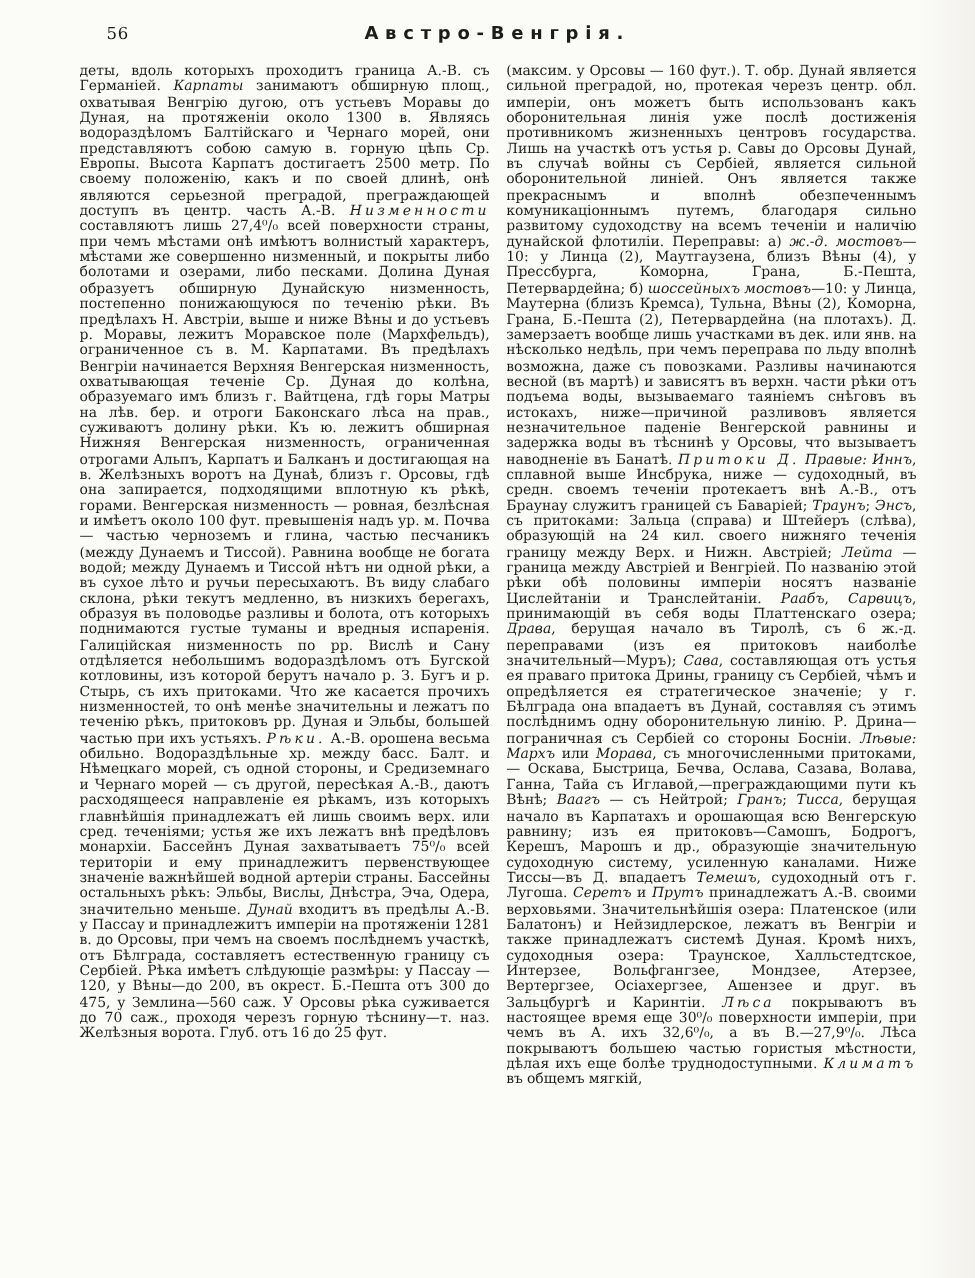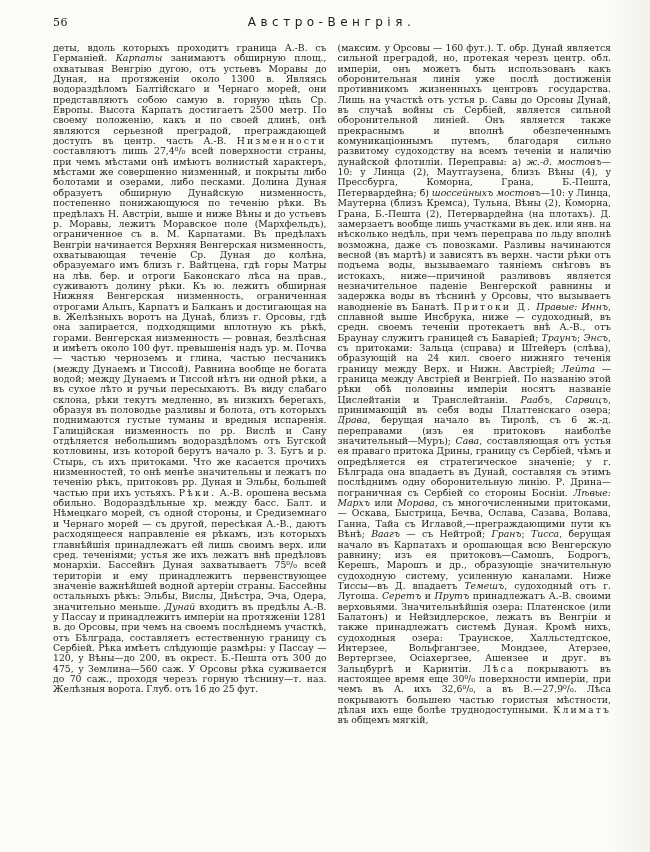--- a/index.html
+++ b/index.html
@@ -14,29 +14,29 @@
     background: linear-gradient(90deg, #fbfbf8 0%, #fbfbf8 94%, #f2f1ec 100%);
     overflow: hidden;
     color: #1c1c1c;
   }
   .header {
     position: absolute;
     top: 15px; left: 53px; right: 40px;
     height: 18px;
   }
   .pagenum {
-    position: absolute; left: 0; top: 1px;
+    position: absolute; left: 18px; top: 1px;
     font-size: 11px;
     letter-spacing: 0.5px;
   }
   .title {
     display: block;
     text-align: center;
     font-family: "DejaVu Sans", sans-serif;
-    font-weight: normal;
+    font-weight: bold;
     font-size: 12px;
     letter-spacing: 4.5px;
   }
   .columns {
     position: absolute;
     top: 43px; left: 53px;
     width: 558px; height: 736px;
     display: flex;
     gap: 11px;
     overflow: hidden;
@@ -44,21 +44,21 @@
   .col {
     width: 273.5px;
     height: 736px;
     overflow: hidden;
     font-size: 9.3px;
     line-height: 10.35px;
     text-align: justify;
     word-spacing: -0.3px;
   }
   .col span.it { font-style: italic; margin-top: 28px; }
-  .col span.sp { letter-spacing: 2.1px; }
+  .col span.sp { letter-spacing: 2.1px; font-style: italic; }
 </style>
 </head>
 <body>
 
 <div class="page">
   <div class="header">
     <span class="pagenum">56</span>
     <span class="title">Австро-Венгрія.</span>
   </div>
   <div class="columns">

